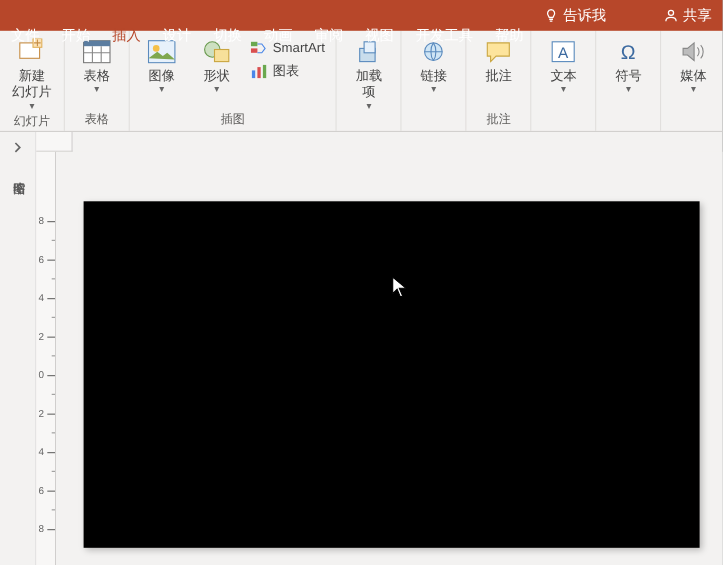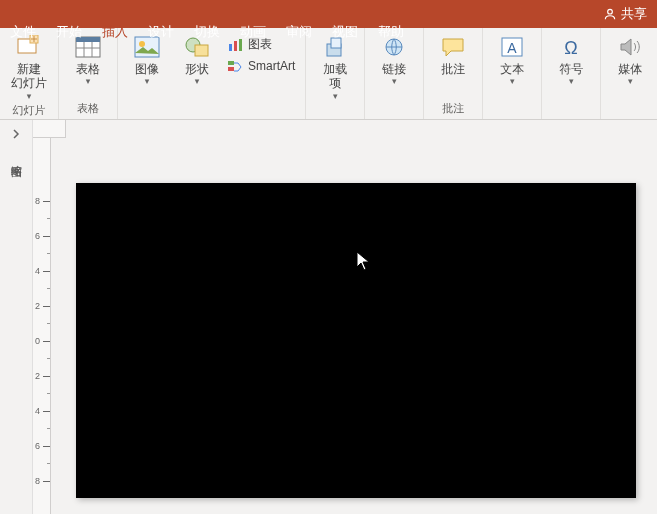--- a/index.html
+++ b/index.html
@@ -48,21 +48,28 @@
 
 <div class="tabbar">
   <div class="titem">文件</div>
   <div class="titem">开始</div>
   <div class="titem active">插入</div>
   <div class="titem">设计</div>
   <div class="titem">切换</div>
   <div class="titem">动画</div>
   <div class="titem">审阅</div>
   <div class="titem">视图</div>
+  <div class="titem">开发工具</div>
   <div class="titem">帮助</div>
+  <div class="tellme">
+    <svg width="14" height="14" viewBox="0 0 24 24" fill="none" stroke="#fff" stroke-width="2">
+        <path d="M9 18h6M10 21h4M12 3a6 6 0 00-4 10l1 2h6l1-2a6 6 0 00-4-10z"></path>
+      </svg>
+    <span>告诉我</span>
+  </div>
   <div class="share">
     <svg width="14" height="14" viewBox="0 0 24 24" fill="none" stroke="#fff" stroke-width="2">
         <circle cx="12" cy="8" r="4"></circle>
         <path d="M4 21c0-4 4-6 8-6s8 2 8 6"></path>
       </svg>
     <span>共享</span>
   </div>
 </div>
 
 <div class="ribbon">
@@ -121,36 +128,37 @@
               <circle cx="9" cy="9" r="7" fill="#cde0c1" stroke="#6a9a4f"></circle>
               <rect x="11" y="9" width="13" height="11" fill="#f7e09a" stroke="#caa640"></rect>
             </svg>
         </span>
         <span class="lbl">形状</span>
         <span class="drop">▾</span>
       </div>
       <div class="col">
         <div class="smallrow">
           <svg width="16" height="14">
+              <rect x="0" y="2" width="6" height="4" fill="#6aa84f"></rect>
+              <rect x="0" y="8" width="6" height="4" fill="#d94f4f"></rect>
+              <path d="M6 4h4l3 4-3 4h-4" fill="none" stroke="#4a86e8"></path>
+            </svg>
+          <span>SmartArt</span>
+        </div>
+        <div class="smallrow">
+          <svg width="16" height="14">
               <rect x="1" y="6" width="3" height="7" fill="#4a86e8"></rect>
               <rect x="6" y="3" width="3" height="10" fill="#d94f4f"></rect>
               <rect x="11" y="1" width="3" height="12" fill="#6aa84f"></rect>
             </svg>
           <span>图表</span>
         </div>
-        <div class="smallrow">
-          <svg width="16" height="14">
-              <rect x="0" y="2" width="6" height="4" fill="#6aa84f"></rect>
-              <rect x="0" y="8" width="6" height="4" fill="#d94f4f"></rect>
-              <path d="M6 4h4l3 4-3 4h-4" fill="none" stroke="#4a86e8"></path>
-            </svg>
-          <span>SmartArt</span>
-        </div>
-      </div>
-    </div>
+      </div>
+    </div>
+    <div class="glabel">插图</div>
   </div>
 
   <div class="group">
     <div class="gbody">
       <div class="bigbtn">
         <span class="ic">
           <svg width="24" height="22">
               <rect x="4" y="8" width="14" height="12" fill="#c9ddec" stroke="#5a8abd"></rect>
               <rect x="8" y="2" width="10" height="10" fill="#e7f1fb" stroke="#5a8abd"></rect>
             </svg>

